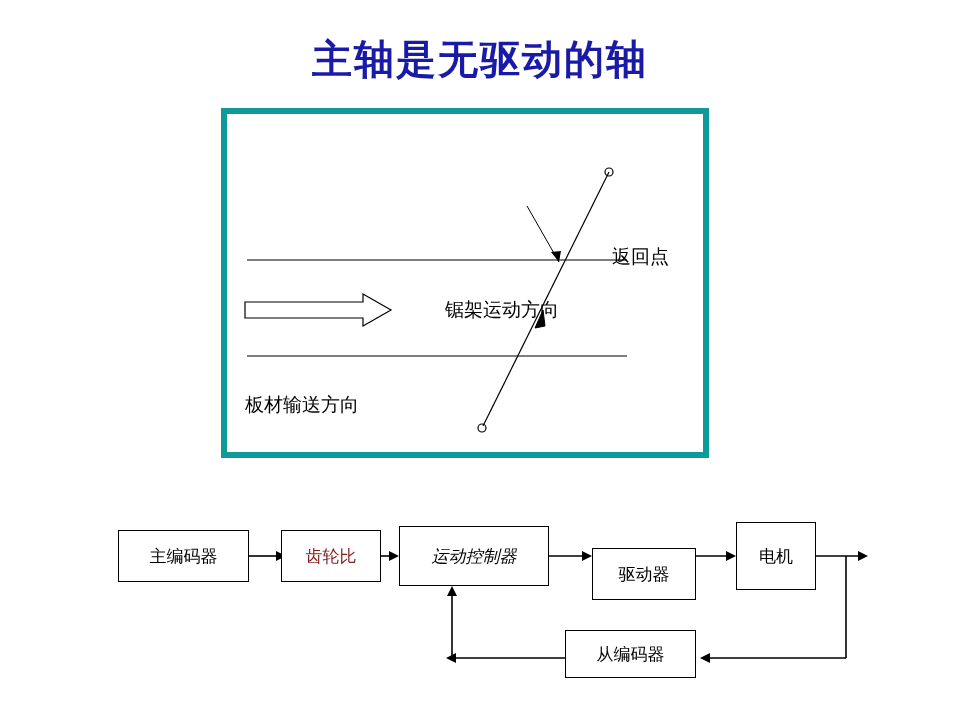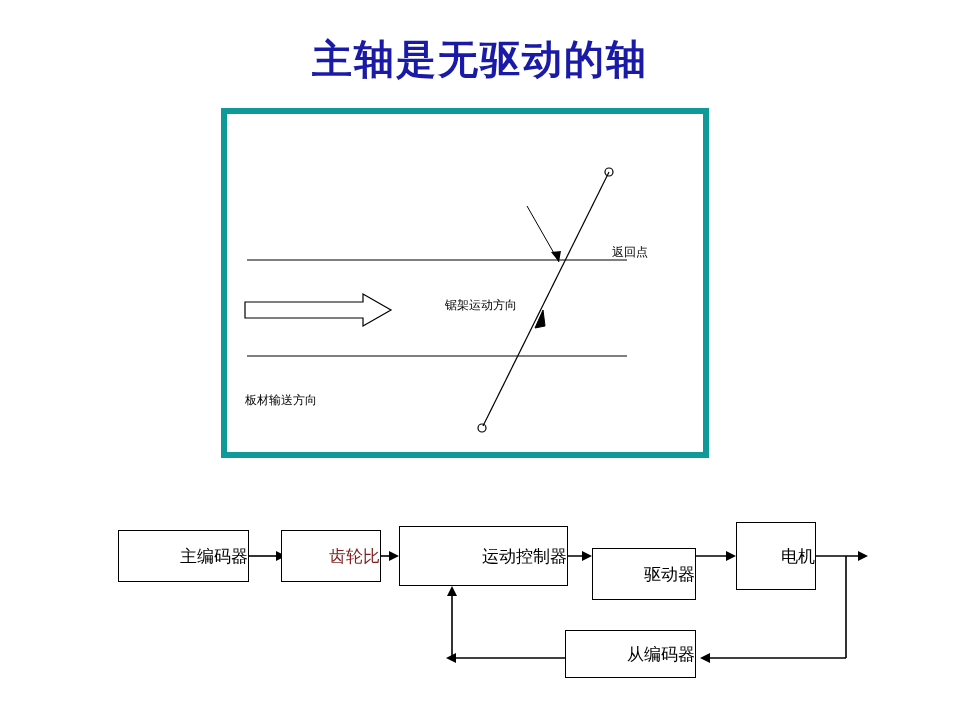--- a/index.html
+++ b/index.html
@@ -42,40 +42,40 @@
     background: #ffffff;
     box-sizing: border-box;
   }
   .panel svg {
     position: absolute;
     left: 0;
     top: 0;
   }
   .lbl {
     position: absolute;
-    font-size: 12px;
+    font-size: 19px;
     color: #000000;
     font-family: "Liberation Sans", sans-serif;
     white-space: nowrap;
   }
   .lbl-return { left: 385px; top: 130px; }
   .lbl-saw    { left: 218px; top: 183px; }
   .lbl-feed   { left: 18px;  top: 278px; }
   .lbl-origin { left: 278px; top: 413px; }
 
   
   .blocks { position: absolute; left: 0; top: 460px; width: 960px; height: 260px; }
   .box {
     position: absolute;
     border: 1px solid #000000;
     background: #ffffff;
     box-sizing: border-box;
     display: flex;
     align-items: center;
-    justify-content: flex-end;
+    justify-content: center;
     font-size: 17px;
     color: #000000;
   }
   .box.teal { color: #7f1d1d; }
   .blocks svg { position: absolute; left: 0; top: 0; }
 </style>
 </head>
 <body>
 
 <div class="slide">
@@ -136,21 +136,21 @@
     </svg>
 
     <div class="box" style="left:118px; top:70px; width:131px; height:52px;">
       <span>主编码器</span>
     </div>
 
     <div class="box teal" style="left:281px; top:70px; width:100px; height:52px;">
       <span>齿轮比</span>
     </div>
 
-    <div class="box" style="left:399px; top:66px; width:169px; height:60px;">
+    <div class="box" style="left:399px; top:66px; width:150px; height:60px;font-style:italic;">
       <span>运动控制器</span>
     </div>
 
     <div class="box" style="left:592px; top:88px; width:104px; height:52px;">
       <span>驱动器</span>
     </div>
 
     <div class="box" style="left:736px; top:62px; width:80px; height:68px;">
       <span>电机</span>
     </div>

